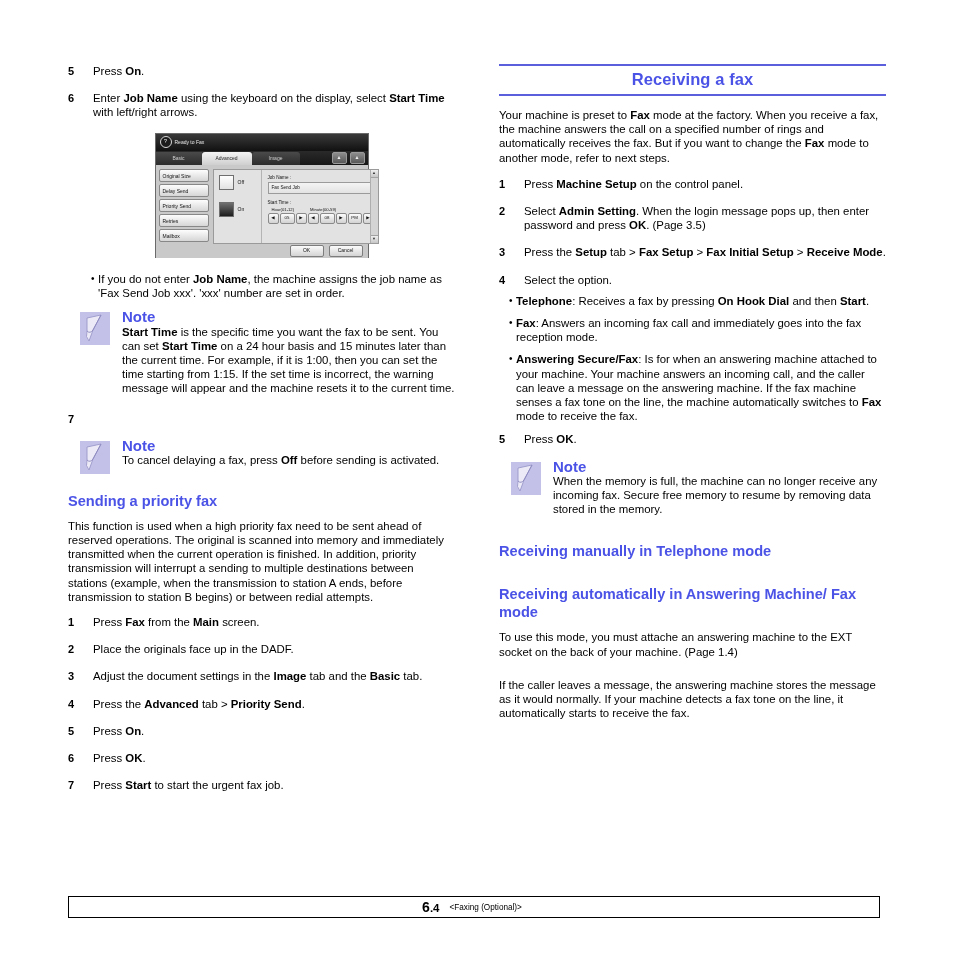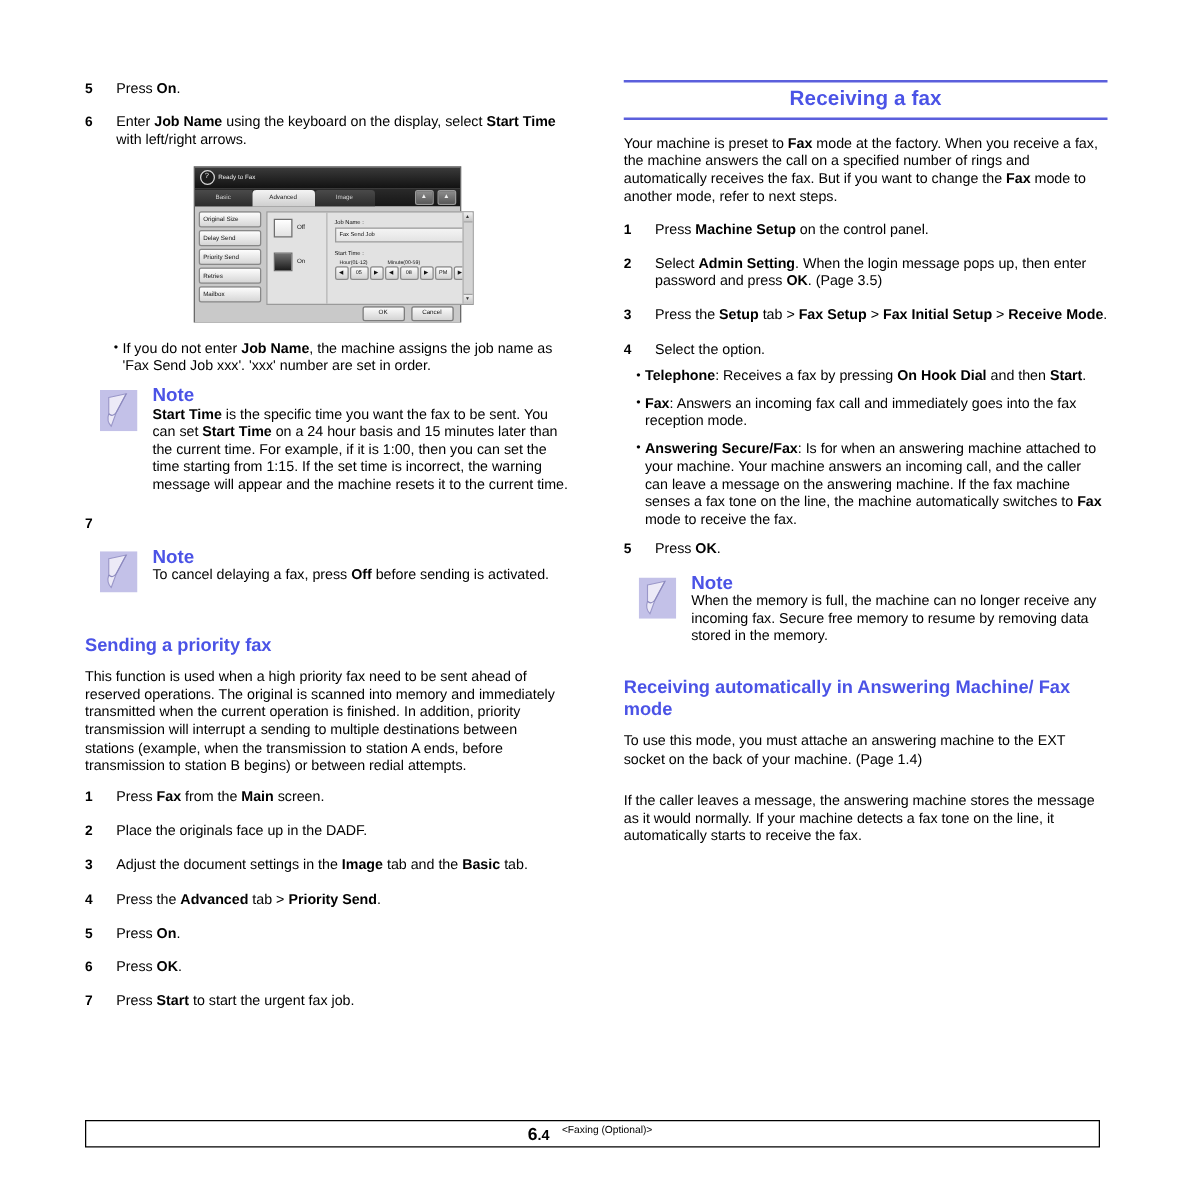--- a/index.html
+++ b/index.html
@@ -346,21 +346,21 @@
     width: 812px;
     height: 22px;
     border: 1.6px solid #000;
     box-sizing: border-box;
     display: flex;
     align-items: center;
     justify-content: center;
   }
   .footer-inner {
     display: flex;
-    align-items: flex-start;
+    align-items: center;
     gap: 10px;
     transform: translateX(-2px);
   }
   .pagenum {
     font-size: 14px;
     font-weight: bold;
   }
   .pagenum .minor { font-size: 11.5px; font-weight: bold; }
   .footer-label {
     font-size: 8.2px;
@@ -490,21 +490,21 @@
             <path d="M21 3 L13 18" stroke="#8b88bd" stroke-width="0.9" fill="none"></path>
             <path d="M7 19 Q10 22 13 18" stroke="#8b88bd" stroke-width="0.9" fill="none"></path>
           </svg>
         </div>
         <div class="note-body">
           <div class="note-title">Note</div>
           <span>To cancel delaying a fax, press <b>Off</b> before sending is activated.</span>
         </div>
       </div>
 
-      <h2 class="h2" style="margin-top:34px;">Sending a priority fax</h2>
+      <h2 class="h2" style="margin-top:18px;">Sending a priority fax</h2>
 
       <p class="body">This function is used when a high priority fax need to be sent ahead of reserved operations. The original is scanned into memory and immediately transmitted when the current operation is finished. In addition, priority transmission will interrupt a sending to multiple destinations between stations (example, when the transmission to station A ends, before transmission to station B begins) or between redial attempts.</p>
 
       <div style="margin-top:11px;">
         <div class="step">
           <div class="num">1</div>
           <div class="txt">Press <b>Fax</b> from the <b>Main</b> screen.</div>
         </div>
         <div class="step">
           <div class="num">2</div>
@@ -593,20 +593,21 @@
             <path d="M21 3 L13 18" stroke="#8b88bd" stroke-width="0.9" fill="none"></path>
             <path d="M7 19 Q10 22 13 18" stroke="#8b88bd" stroke-width="0.9" fill="none"></path>
           </svg>
         </div>
         <div class="note-body">
           <div class="note-title">Note</div>
           <span>When the memory is full, the machine can no longer receive any incoming fax. Secure free memory to resume by removing data stored in the memory.</span>
         </div>
       </div>
 
+      <h2 class="h2" style="margin-top:26px;">Receiving manually in Telephone mode</h2>
 
 
       <h2 class="h2" style="margin-top:25px;">Receiving automatically in Answering Machine/ Fax mode</h2>
 
       <p class="body" style="margin-bottom:19px;">To use this mode, you must attache an answering machine to the EXT socket on the back of your machine. (Page 1.4)</p>
       <p class="body">If the caller leaves a message, the answering machine stores the message as it would normally. If your machine detects a fax tone on the line, it automatically starts to receive the fax.</p>
 
     </div>
   </div>
 

